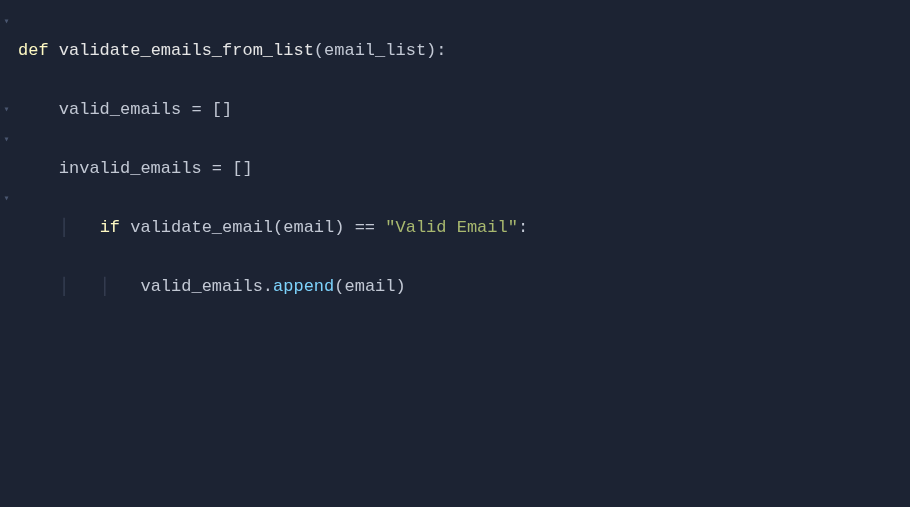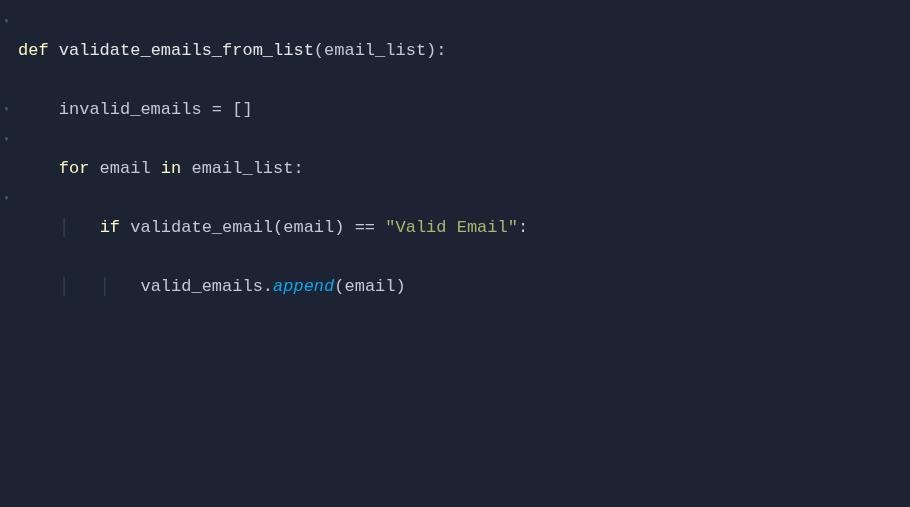--- a/index.html
+++ b/index.html
@@ -37,37 +37,37 @@
     top: 6px;
     white-space: pre;
     color: #c2c8d4;
   }
   .line { display: block; }
   .kw { color: #fef9c3; }          
   .fn-def { color: #e5e5e5; }      
   .param { color: #c2c8d4; }
   .punct { color: #c2c8d4; }
   .str { color: #a8b86f; }         
-  .method { color: #0ea5e9; font-style: italic; }
+  .method { color: #7dd3fc; }
   .vline { color: #3a4257; }
 </style>
 </head>
 <body>
 
 <div class="gutter">
   <span class="fold-marker" style="top:7px">▾</span>
   <span class="fold-marker" style="top:95px">▾</span>
   <span class="fold-marker" style="top:125px">▾</span>
   <span class="fold-marker" style="top:184px">▾</span>
 </div>
 
 <div class="code-area">
 <span class="line"><span class="kw">def</span> <span class="fn-def">validate_emails_from_list</span><span class="punct">(</span><span class="param">email_list</span><span class="punct">):</span></span>
+<span class="line"><span>    valid_emails = []</span></span>
 <span class="line"><span>    invalid_emails = []</span></span>
-<span class="line">    <span class="kw">for</span><span> email </span><span class="kw">in</span><span> email_list:</span></span>
 <span class="line">    <span class="vline">│   </span><span class="kw">if</span><span> validate_email(email) == </span><span class="str">"Valid Email"</span><span>:</span></span>
 <span class="line">    <span class="vline">│   │   </span><span>valid_emails.</span><span class="method">append</span><span>(email)</span></span>
 
 
 
 
 
 
 </div>
 

